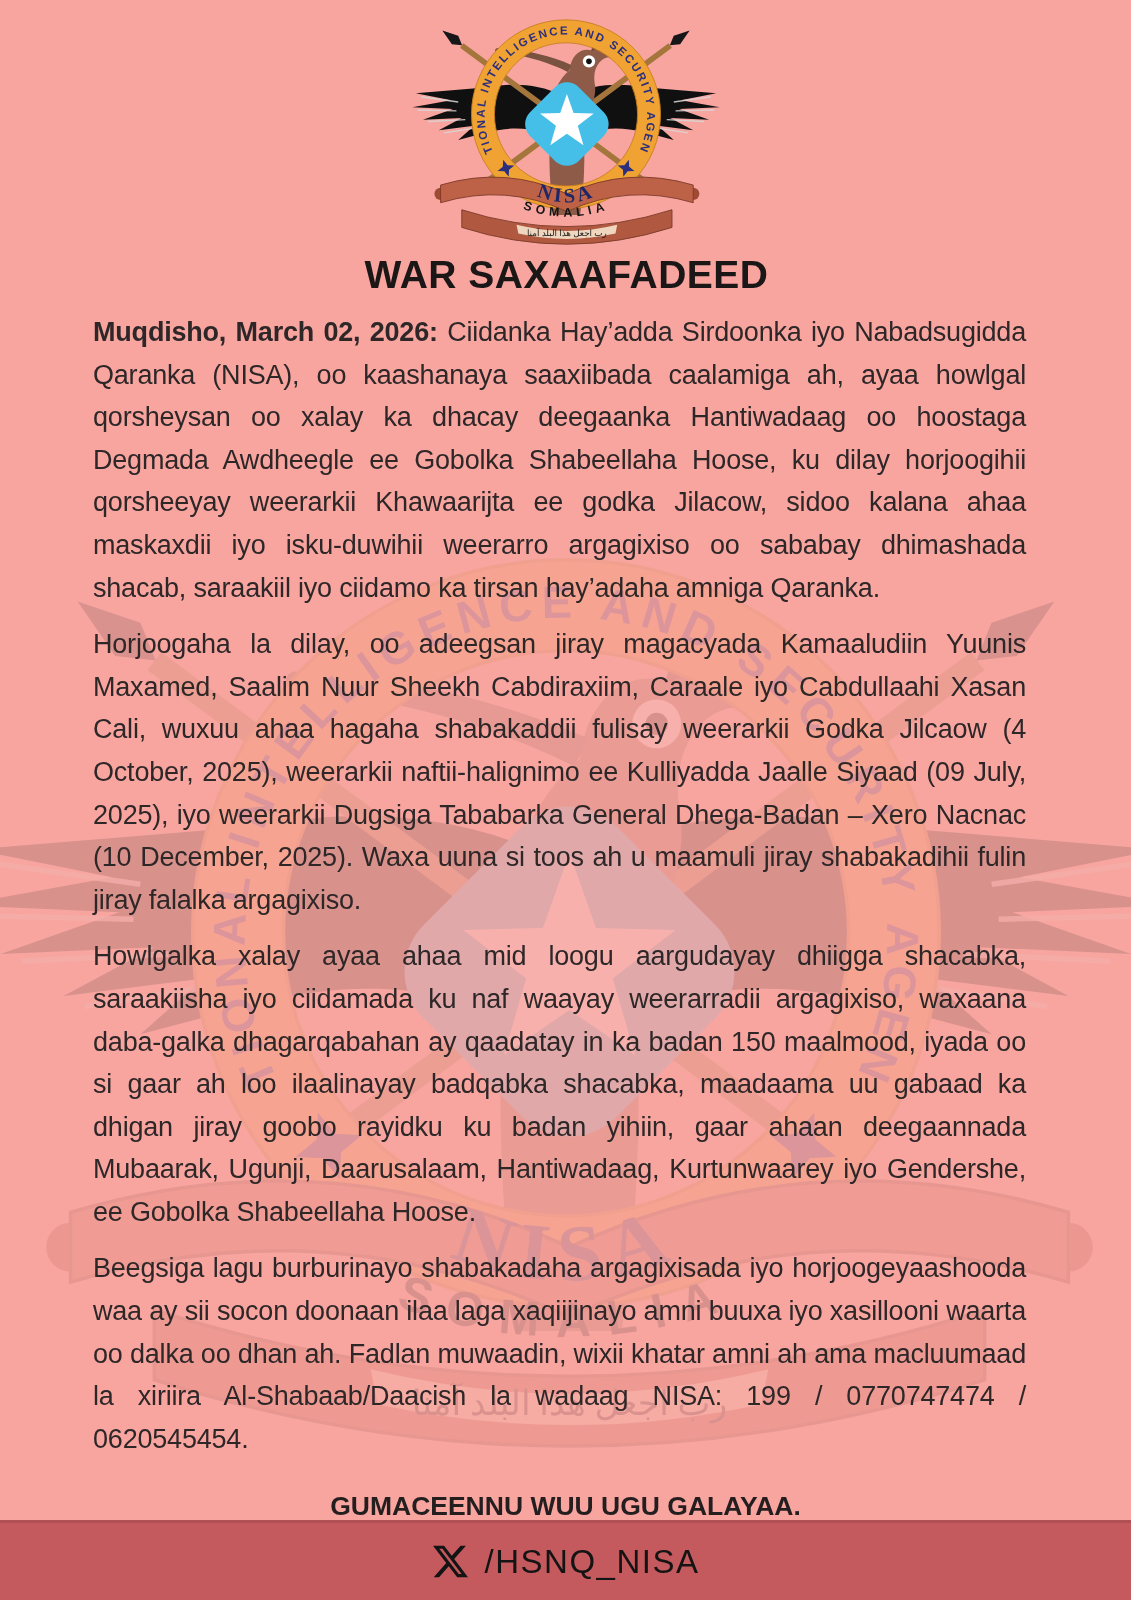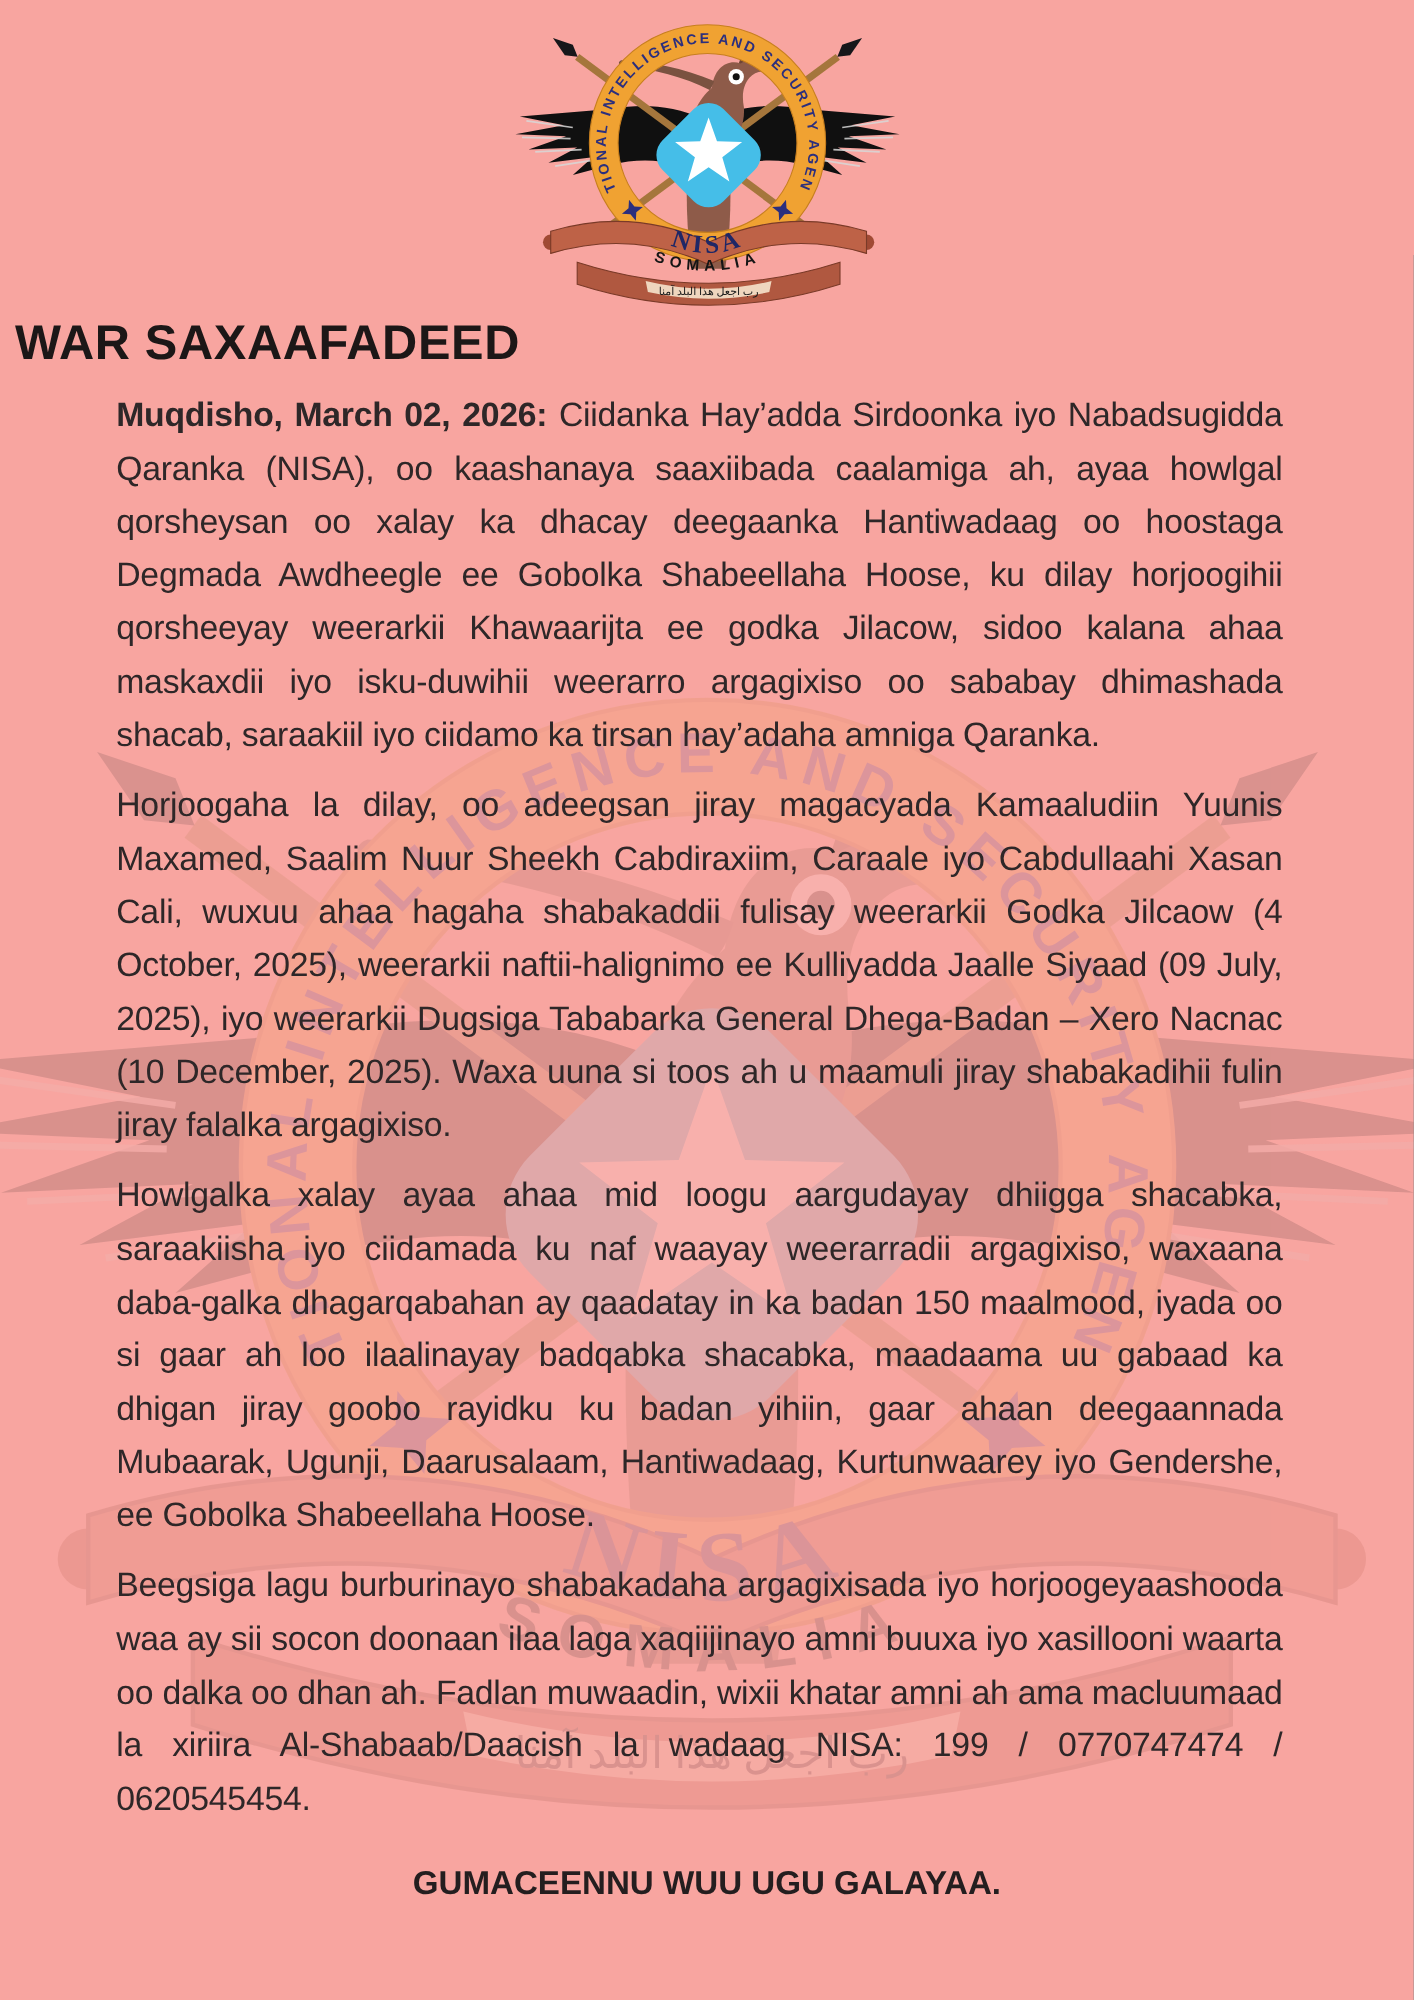--- a/index.html
+++ b/index.html
@@ -19,25 +19,26 @@
     opacity:0.13;
     pointer-events:none;
   }
   .header{
     position:relative;
     text-align:center;
     padding-top:10px;
   }
   .logo-svg{width:318px;height:237px;display:block;margin:0 auto;}
   .title{
+    text-align:center;
     font-weight:bold;
     font-size:39px;
     letter-spacing:0.5px;
     color:#1C1717;
-    margin:6px 0 14px 12px;
+    margin:6px 0 14px 2px;
   }
   .content{
     position:relative;
     padding:0 93px 0 93px;
   }
   .content p{
     margin:0 12px 14px 0;
     font-size:27px;
     line-height:42.6px;
     text-align:justify;
@@ -166,14 +167,20 @@
     <p>Horjoogaha la dilay, oo adeegsan jiray magacyada Kamaaludiin Yuunis Maxamed, Saalim Nuur Sheekh Cabdiraxiim, Caraale iyo Cabdullaahi Xasan Cali, wuxuu ahaa hagaha shabakaddii fulisay weerarkii Godka Jilcaow (4 October, 2025), weerarkii naftii-halignimo ee Kulliyadda Jaalle Siyaad (09 July, 2025), iyo weerarkii Dugsiga Tababarka General Dhega-Badan – Xero Nacnac (10 December, 2025). Waxa uuna si toos ah u maamuli jiray shabakadihii fulin jiray falalka argagixiso.</p>
     <p>Howlgalka xalay ayaa ahaa mid loogu aargudayay dhiigga shacabka, saraakiisha iyo ciidamada ku naf waayay weerarradii argagixiso, waxaana daba-galka dhagarqabahan ay qaadatay in ka badan 150 maalmood, iyada oo si gaar ah loo ilaalinayay badqabka shacabka, maadaama uu gabaad ka dhigan jiray goobo rayidku ku badan yihiin, gaar ahaan deegaannada Mubaarak, Ugunji, Daarusalaam, Hantiwadaag, Kurtunwaarey iyo Gendershe, ee Gobolka Shabeellaha Hoose.</p>
     <p>Beegsiga lagu burburinayo shabakadaha argagixisada iyo horjoogeyaashooda waa ay sii socon doonaan ilaa laga xaqiijinayo amni buuxa iyo xasillooni waarta oo dalka oo dhan ah. Fadlan muwaadin, wixii khatar amni ah ama macluumaad la xiriira Al-Shabaab/Daacish la wadaag NISA: 199 / 0770747474 / 0620545454.</p>
 
     <div class="statement">
       <div>GUMACEENNU WUU UGU GALAYAA.</div>
     </div>
 
   </div>
 
+  <div class="footer">
+    <svg class="x-icon" viewBox="0 0 24 24">
+      <path d="M18.901 1.153h3.68l-8.04 9.19L24 22.846h-7.406l-5.8-7.584-6.638 7.584H.474l8.6-9.83L0 1.154h7.594l5.243 6.932ZM17.61 20.644h2.039L6.486 3.24H4.298Z"></path>
+    </svg>
+    <span class="handle">/HSNQ_NISA</span>
+  </div>
 
 </div>
 
 </body></html>

